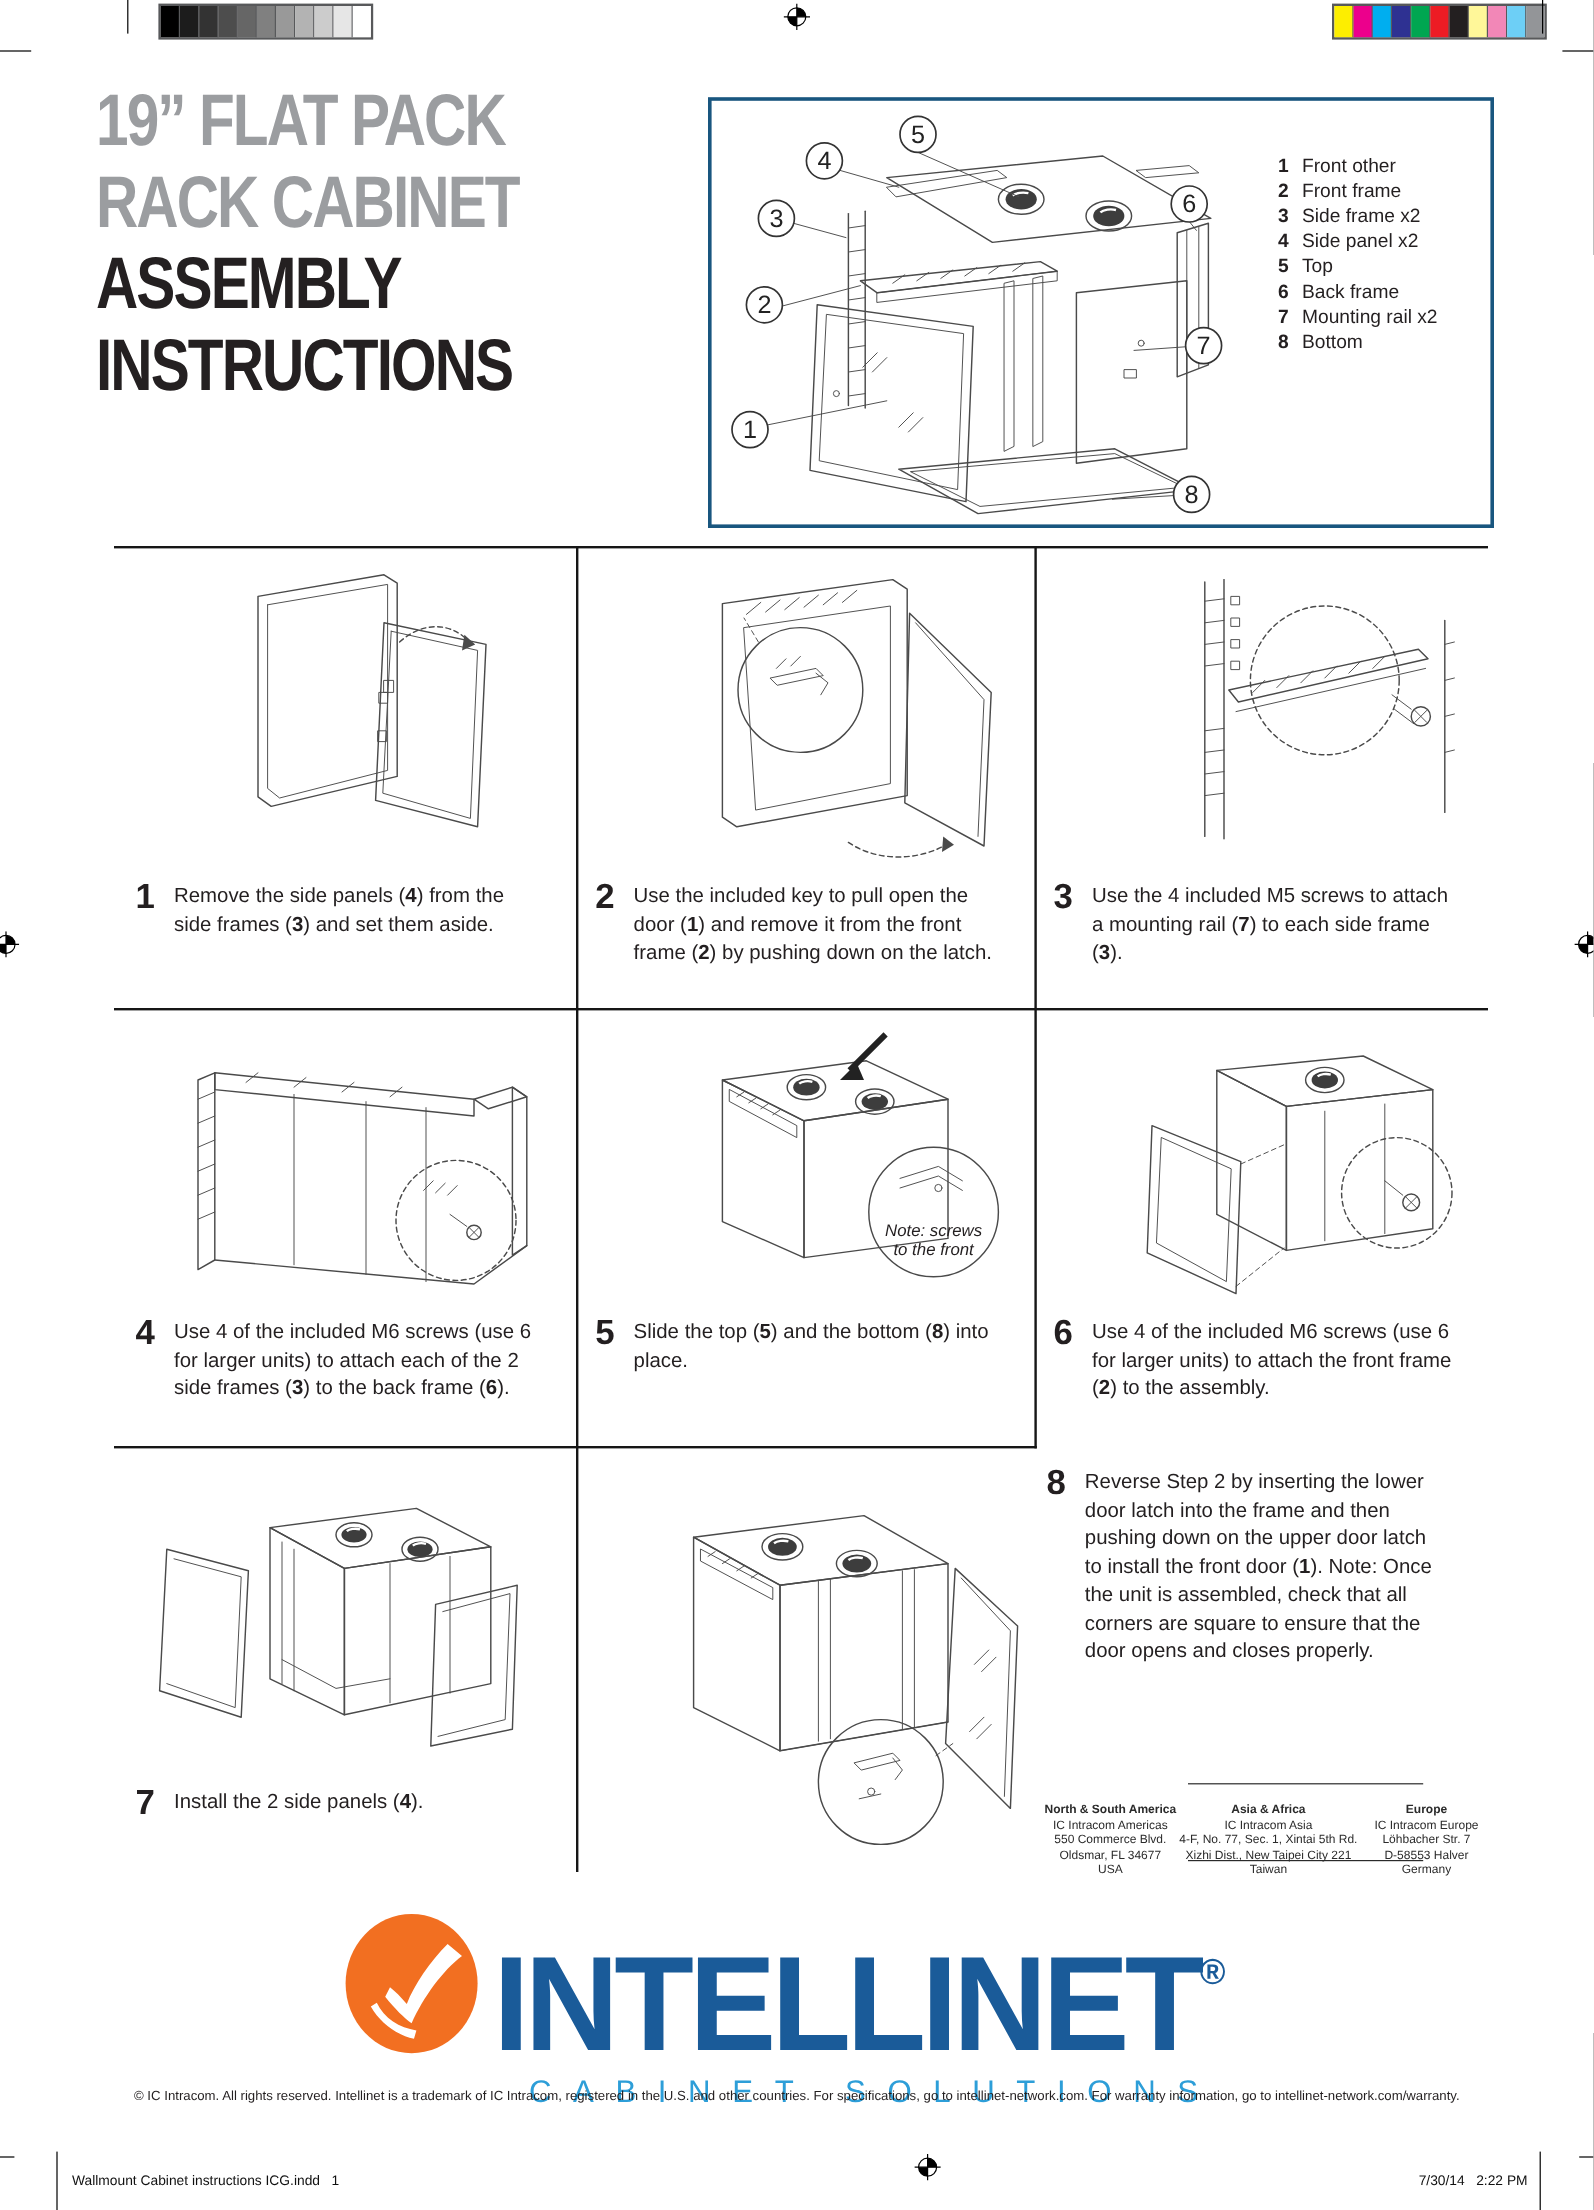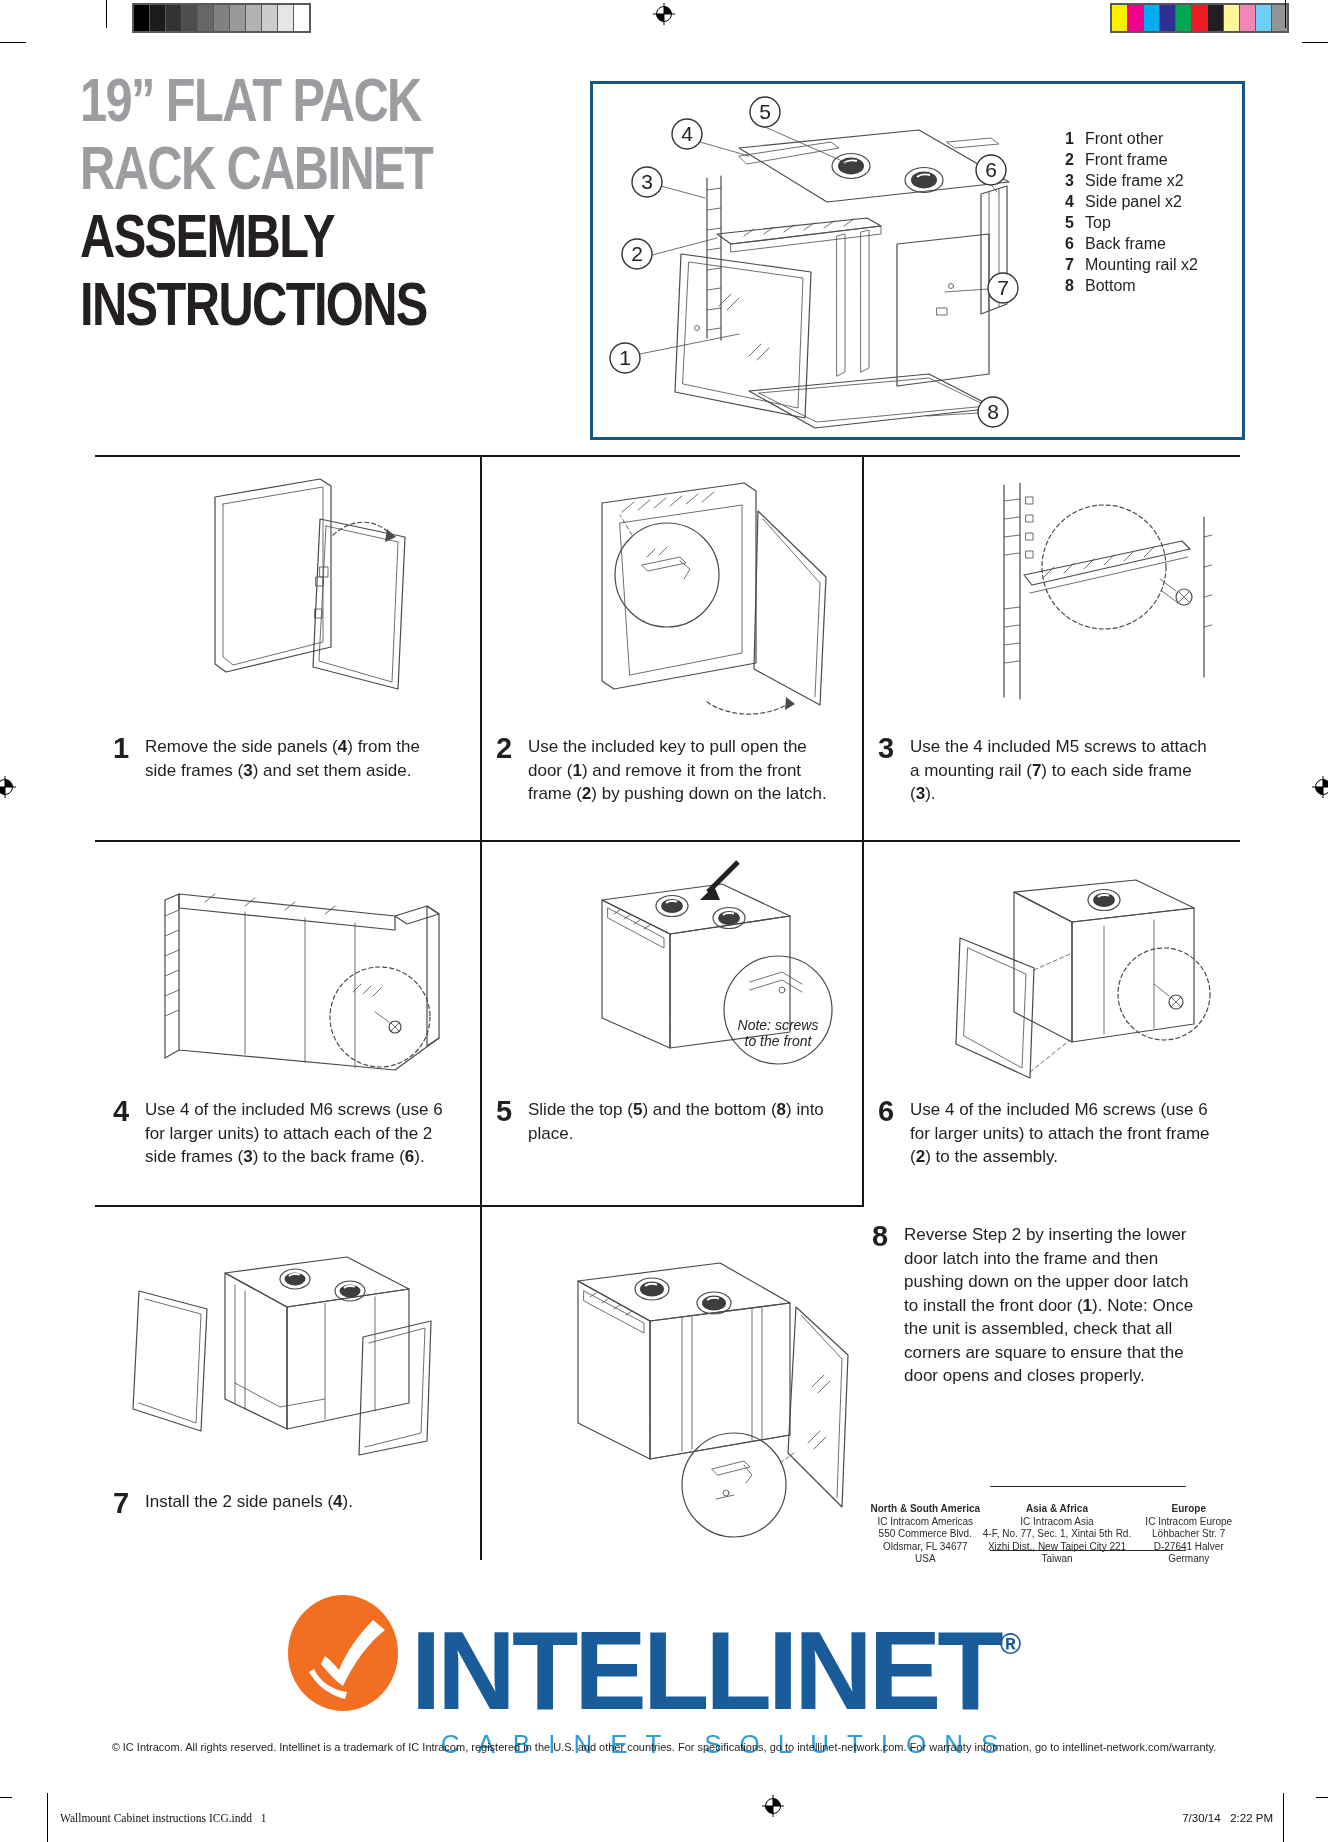--- a/index.html
+++ b/index.html
@@ -53,21 +53,21 @@
   #logo{position:absolute;left:287px;top:1594px;display:flex;align-items:flex-start;}
   #logotext{margin-left:12px;position:relative;text-align:center;}
   #brand{font-size:112px;font-weight:bold;letter-spacing:-4px;line-height:100px;
          color:#1a5b99;transform:scaleX(0.97);transform-origin:0 0;white-space:nowrap;}
   #brand sup{font-size:30px;letter-spacing:0;vertical-align:55px;}
   #tagline{font-size:26px;letter-spacing:18px;color:#2d9ed8;margin-top:8px;margin-left:6px;
            white-space:nowrap;}
   
   #copyright{position:absolute;left:0;right:0;top:1741px;text-align:center;font-size:11px;color:#231f20;}
   .footer-text{position:absolute;top:1812px;font-size:11.5px;color:#111;white-space:pre;}
-  #footer-left{left:60px;font-family:Liberation Serif, serif;}
+  #footer-left{left:60px;}
   #footer-right{right:55px;}
 </style>
 </head>
 <body>
 
 <div id="page">
 
   <div id="graybar" class="calbar">
       <div class="swatch" style="background: rgb(0, 0, 0);"></div>
       <div class="swatch" style="background: rgb(28, 28, 28);"></div>
@@ -567,21 +567,21 @@
       <div class="ahead">Asia &amp; Africa</div>
       <div>IC Intracom Asia</div>
       <div>4-F, No. 77, Sec. 1, Xintai 5th Rd.</div>
       <div>Xizhi Dist., New Taipei City 221</div>
       <div>Taiwan</div>
     </div>
     <div class="acol">
       <div class="ahead">Europe</div>
       <div>IC Intracom Europe</div>
       <div>Löhbacher Str. 7</div>
-      <div>D-27641 Halver</div>
+      <div>D-58553 Halver</div>
       <div>Germany</div>
     </div>
   </div>
 
   <div id="logo">
     <svg width="112" height="118" viewBox="0 0 112 118">
       <ellipse cx="56" cy="59" rx="55" ry="58" fill="#f26f21"></ellipse>
       <path d="M22,78 C30,92 44,102 58,105 L60,98 C46,96 33,88 27,75 Z" fill="#fff"></path>
       <path d="M34,70 C42,80 50,88 56,92 C66,70 82,48 98,36 L86,26 C72,40 58,60 52,76 C47,70 42,65 38,62 Z" fill="#fff"></path>
     </svg>

